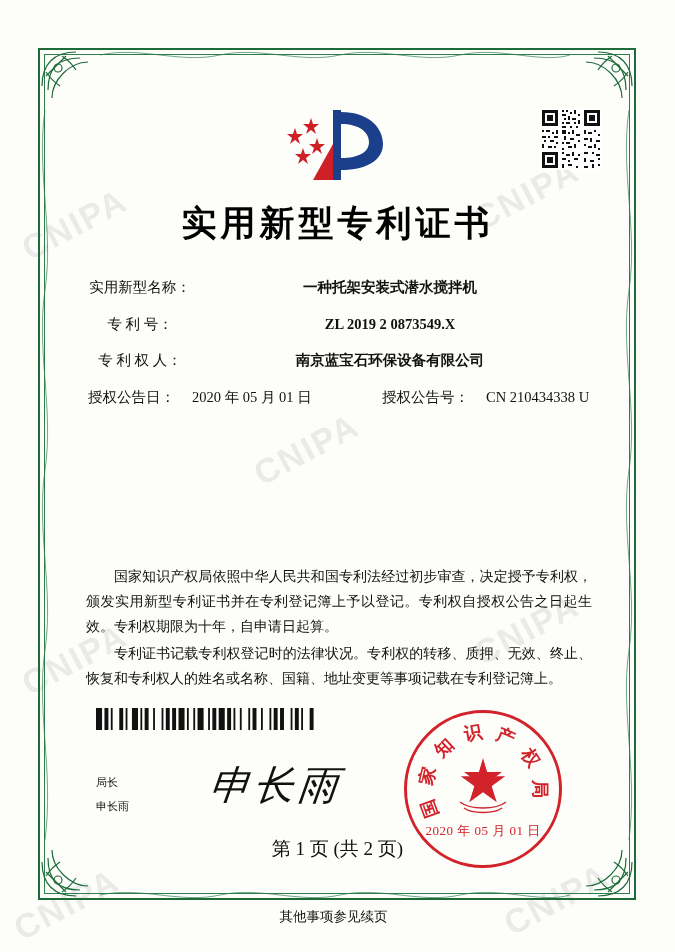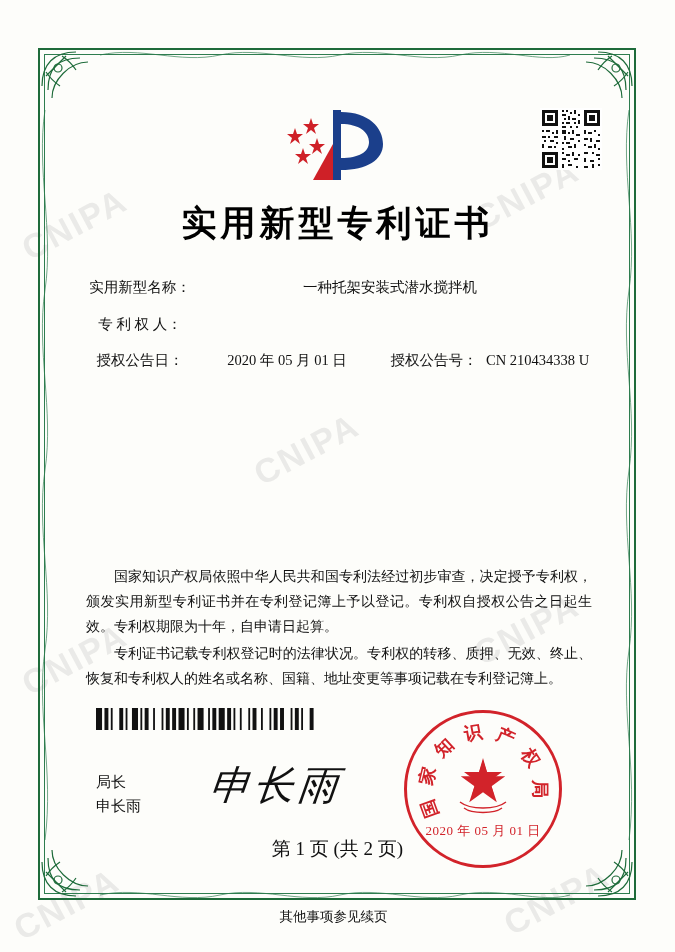--- a/index.html
+++ b/index.html
@@ -118,22 +118,23 @@
   }
   .flabel {
     width: 104px;
     flex: 0 0 104px;
     letter-spacing: 0px;
     white-space: nowrap;
   }
   .fvalue {
     flex: 1 1 auto;
     white-space: nowrap;
-  }
-  .frow-split { display: flex; align-items: baseline; margin-bottom: 20px; text-align: center; }
+    font-weight: bold;
+  }
+  .frow-split { display: flex; align-items: baseline; margin-bottom: 20px; }
   .half-label { width: 104px; flex: 0 0 104px; white-space: nowrap; }
   .half-value { flex: 0 0 190px; white-space: nowrap; }
   .half-label2 { flex: 0 0 104px; white-space: nowrap; }
   .half-value2 { flex: 1 1 auto; white-space: nowrap; }
 
   
   .paras {
     position: absolute;
     left: 86px; top: 548px;
     width: 506px;
@@ -197,21 +198,21 @@
     color: #d2232a;
     font-size: 18px;
     font-weight: bold;
     transform-origin: 0 0;
   }
 
   
   .sig-label {
     position: absolute;
     left: 96px; top: 770px;
-    font-size: 15px;
+    font-size: 11px;
     color: #111;
     line-height: 24px;
   }
   .sig-script {
     position: absolute;
     left: 210px; top: 758px;
     font-size: 40px;
     font-family: "Liberation Serif", serif;
     font-style: italic;
     color: #111;
@@ -420,21 +421,26 @@
   </div>
 
   <div class="title">实用新型专利证书</div>
 
   <div class="fields">
     <div class="frow">
       <div class="flabel">实用新型名称：</div>
       <div class="fvalue">一种托架安装式潜水搅拌机</div>
     </div>
     <div class="frow">
+      <div class="flabel">专  利  号：</div>
+      <div class="fvalue">ZL 2019 2 0873549.X</div>
+    </div>
+    <div class="frow">
       <div class="flabel">专 利 权 人：</div>
+      <div class="fvalue">南京蓝宝石环保设备有限公司</div>
     </div>
     <div class="frow-split">
       <div class="half-label">授权公告日：</div>
       <div class="half-value">2020 年 05 月 01 日</div>
       <div class="half-label2">授权公告号：</div>
       <div class="half-value2">CN 210434338 U</div>
     </div>
   </div>
 
   <div class="paras">

